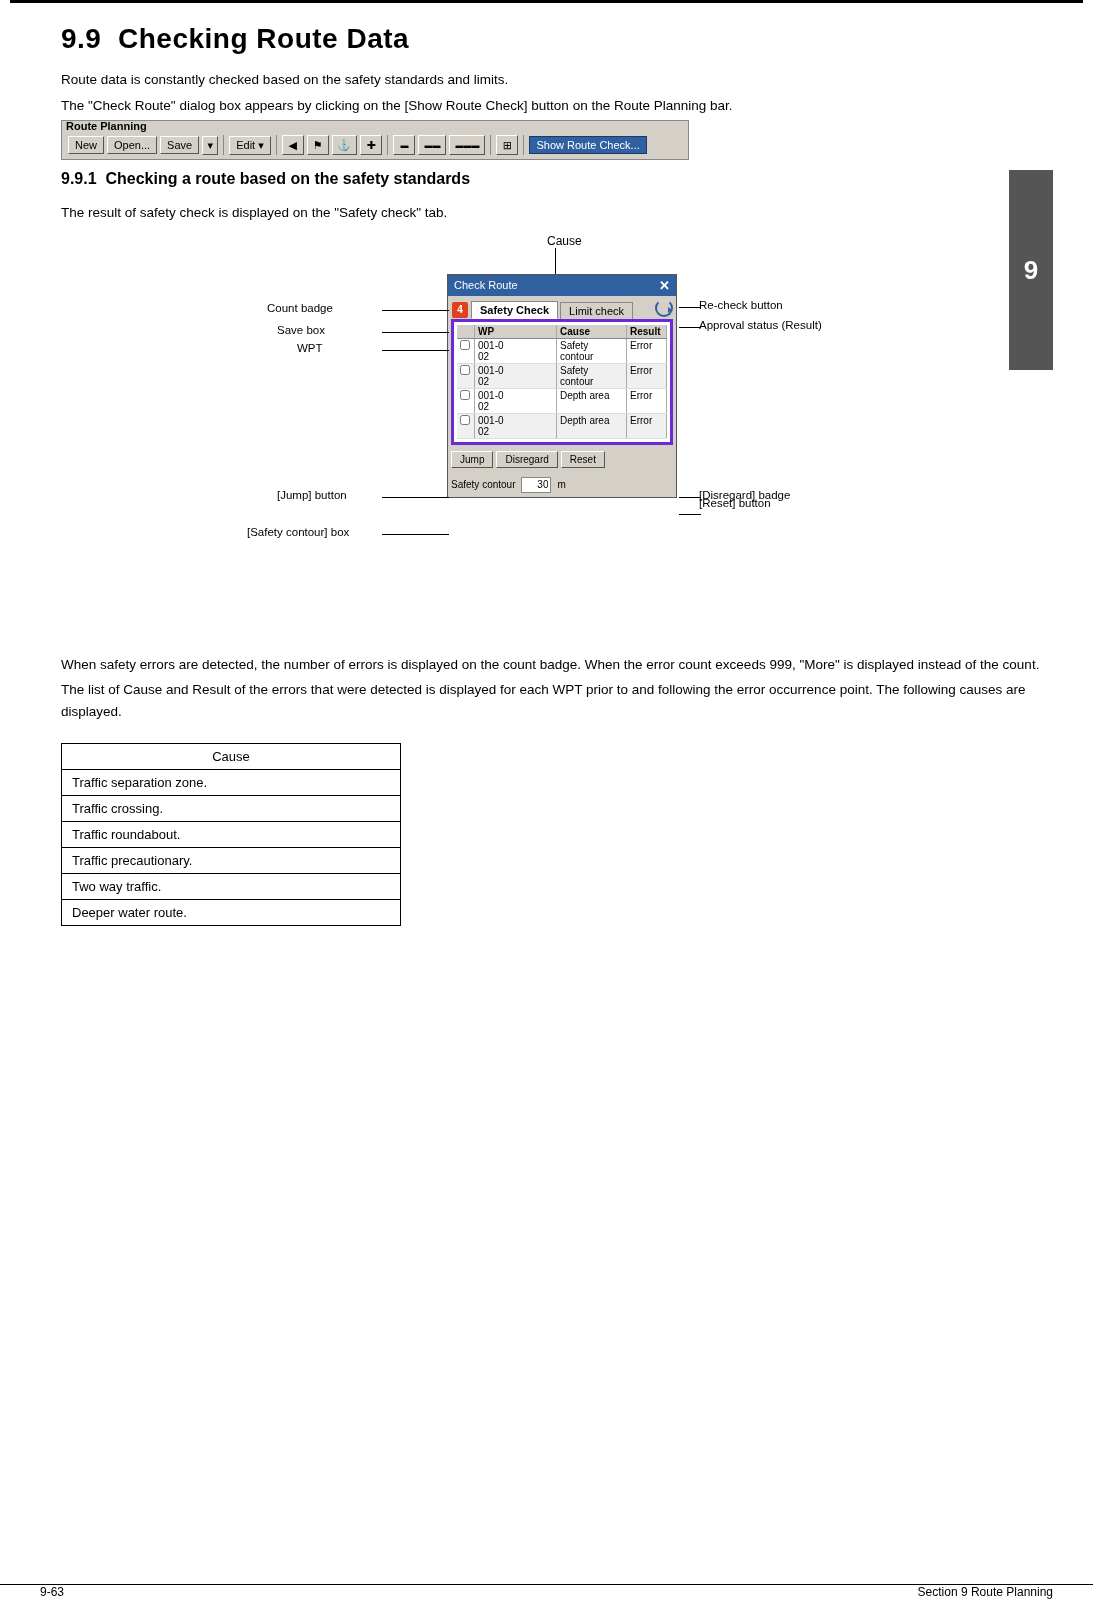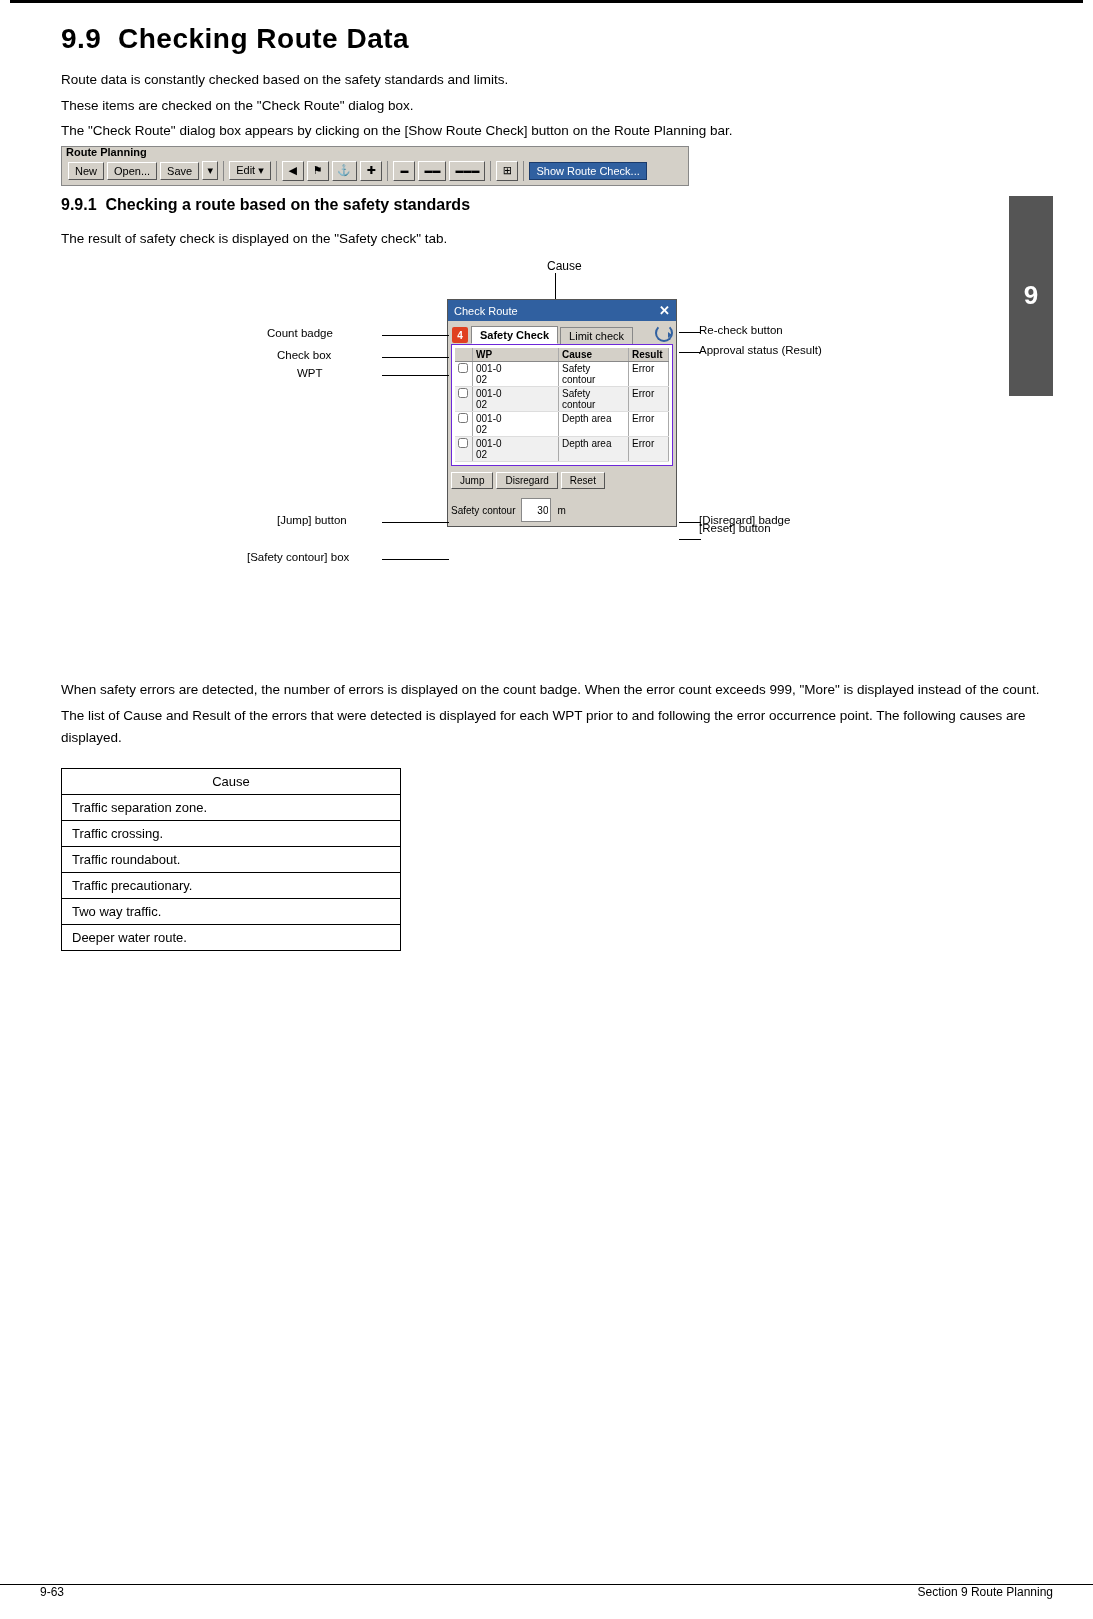--- a/index.html
+++ b/index.html
@@ -176,21 +176,21 @@
     }
 
     .dialog-tab.active {
       background: #fff;
       border-bottom: 1px solid #fff;
       font-weight: bold;
     }
 
     .dialog-body {
       background: #fff;
-      border: 1px solid #6d28d9;
+      border: 3px solid #6d28d9;
       margin: 0 3px 3px 3px;
       padding: 3px;
     }
 
     .dialog-table-header {
       display: grid;
       grid-template-columns: 18px 1fr 70px 40px;
       background: #d4d0c8;
       border-bottom: 1px solid #888;
       font-size: 10px;
@@ -258,21 +258,21 @@
     }
 
     .safety-contour-label {
       font-size: 10px;
     }
 
     .safety-contour-input {
       border: 1px solid #888;
       background: #fff;
       width: 30px;
-      height: 24px;
+      height: 16px;
       font-size: 10px;
       text-align: right;
       padding: 0 2px;
     }
 
     
     .cause-table {
       border-collapse: collapse;
       width: 340px;
       margin-top: 20px;
@@ -320,21 +320,20 @@
 <div class="page-content">
 
   
   <h1 class="section-title">
     <span>9.9</span>&nbsp;&nbsp;<span>Checking Route Data</span>
   </h1>
 
   
   <div>
     <p class="body-text">Route data is constantly checked based on the safety standards and limits.</p>
-    <p class="body-text">These items are checked on the "Check Route" dialog box.</p>
     <p class="body-text">The "Check Route" dialog box appears by clicking on the [Show Route Check] button on the Route Planning bar.</p>
   </div>
 
   
   <div class="rp-bar-inner">
     <span class="rp-label">Route Planning</span>
     <button class="rp-btn">New</button>
     <button class="rp-btn">Open...</button>
     <button class="rp-btn">Save</button>
     <button class="rp-btn" style="min-width:16px;padding:2px 3px;">▾</button>
@@ -440,21 +439,21 @@
             <span class="safety-contour-label">Safety contour</span>
             <input type="text" class="safety-contour-input" value="30" style="">
             <span>m</span>
           </div>
         </div>
       </div>
 
       <div style="position:absolute; top:68px; left:50px; font-size:11.5px;">Count badge</div>
       <div style="position:absolute; top:76px; left:165px; width:67px; height:1px; background:#000;"></div>
 
-      <div style="position:absolute; top:90px; left:60px; font-size:11.5px;">Check box</div>
+      <div style="position:absolute; top:90px; left:60px; font-size:11.5px;">Save box</div>
       <div style="position:absolute; top:98px; left:165px; width:67px; height:1px; background:#000;"></div>
 
       <div style="position:absolute; top:108px; left:80px; font-size:11.5px;">WPT</div>
       <div style="position:absolute; top:116px; left:165px; width:67px; height:1px; background:#000;"></div>
 
       <div style="position:absolute; top:65px; left:482px; font-size:11.5px;">Re-check button</div>
       <div style="position:absolute; top:73px; left:462px; width:22px; height:1px; background:#000;"></div>
 
       <div style="position:absolute; top:85px; left:482px; font-size:11.5px;">Approval status (Result)</div>
       <div style="position:absolute; top:93px; left:462px; width:22px; height:1px; background:#000;"></div>

